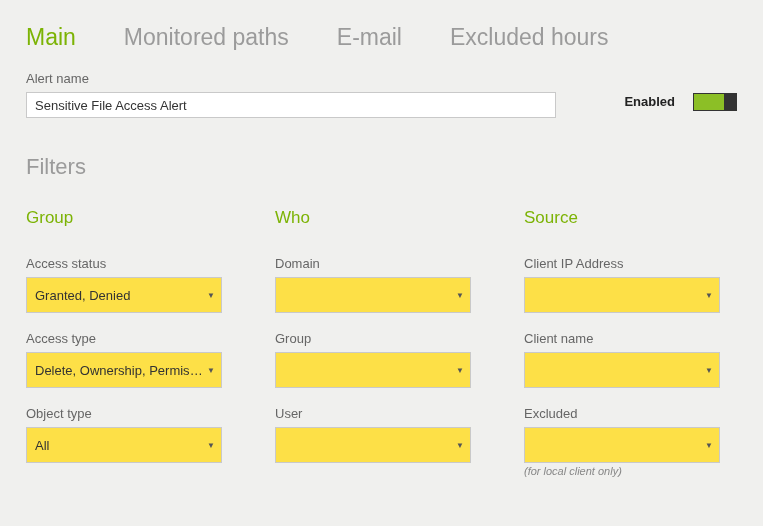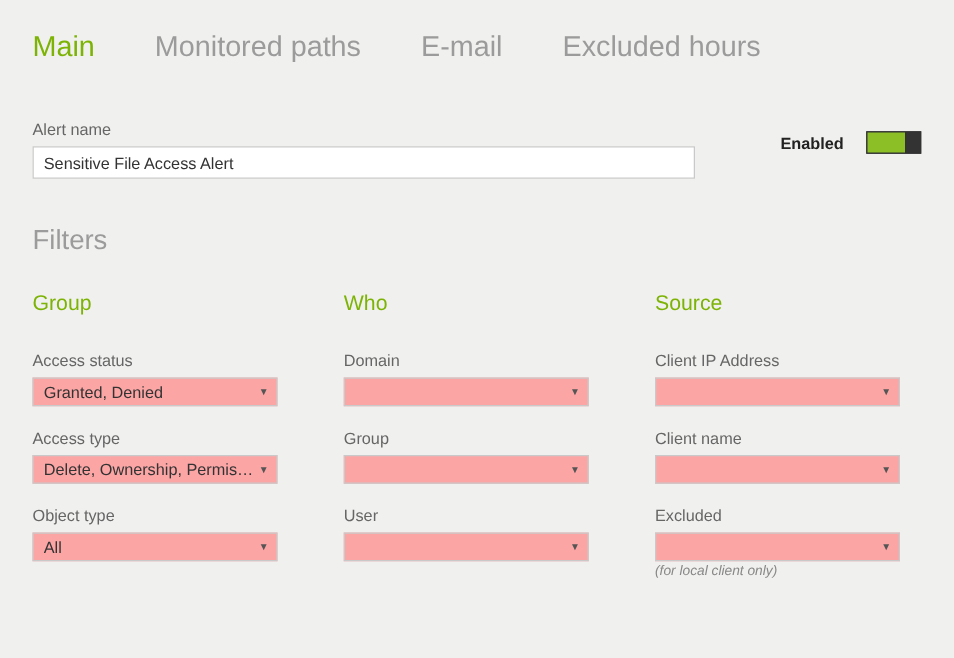--- a/index.html
+++ b/index.html
@@ -26,21 +26,21 @@
     color: #666;
     margin-bottom: 6px;
     display: block;
   }
   .alert-row {
     display: flex;
     align-items: center;
     justify-content: space-between;
     margin-bottom: 36px;
   }
-  .alert-left { flex: 1; margin-top: 25px; }
+  .alert-left { flex: 1; }
   .alert-right {
     display: flex;
     align-items: center;
     gap: 18px;
     padding-top: 14px;
   }
   .text-input {
     width: 530px;
     height: 26px;
     border: 1px solid #c9c9c9;
@@ -83,23 +83,23 @@
   .col { width: 224px; }
   .col h3 {
     font-size: 17px;
     font-weight: 400;
     color: #7cb305;
     margin-bottom: 28px;
   }
   .field { margin-bottom: 18px; }
   .combo {
     width: 196px;
-    height: 23px;
+    height: 36px;
     border: 1px solid #c9c9c9;
-    background: #fca5a5;
+    background: #fde047;
     display: flex;
     align-items: center;
     justify-content: space-between;
     padding: 0 6px 0 8px;
     font-size: 13px;
     color: #333;
     cursor: pointer;
     overflow: hidden;
     white-space: nowrap;
   }

